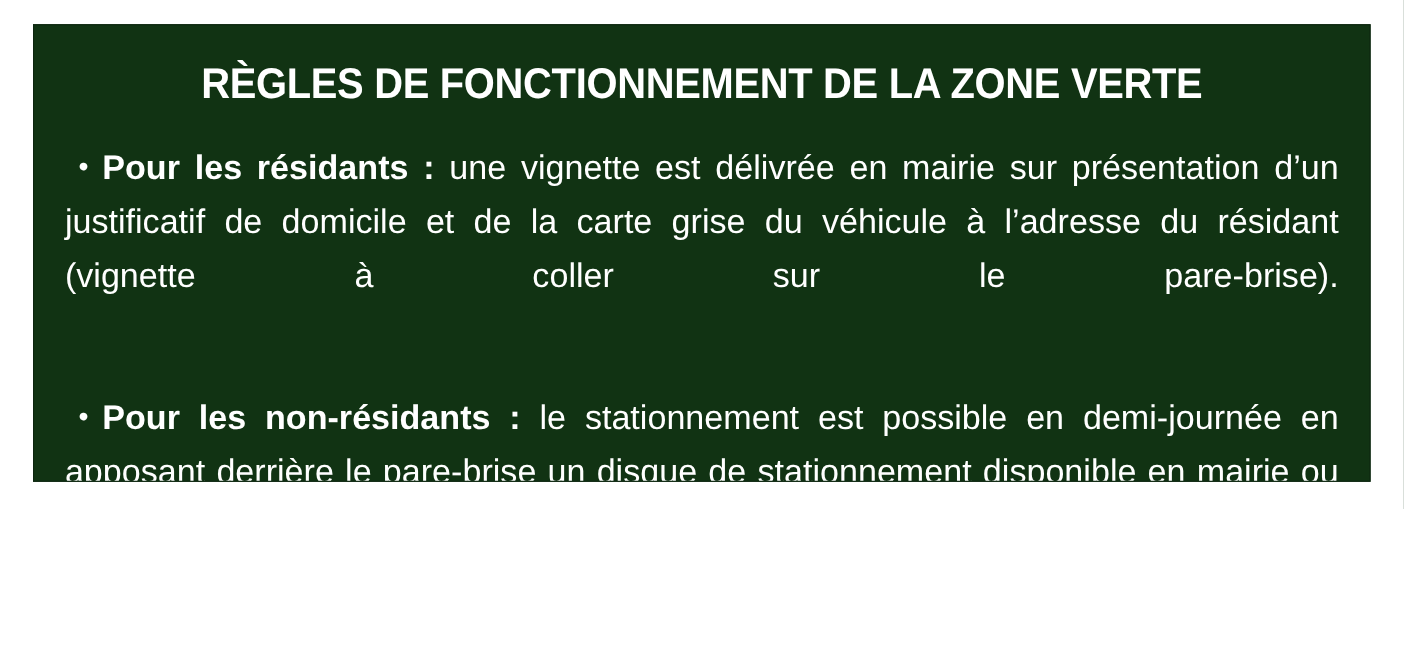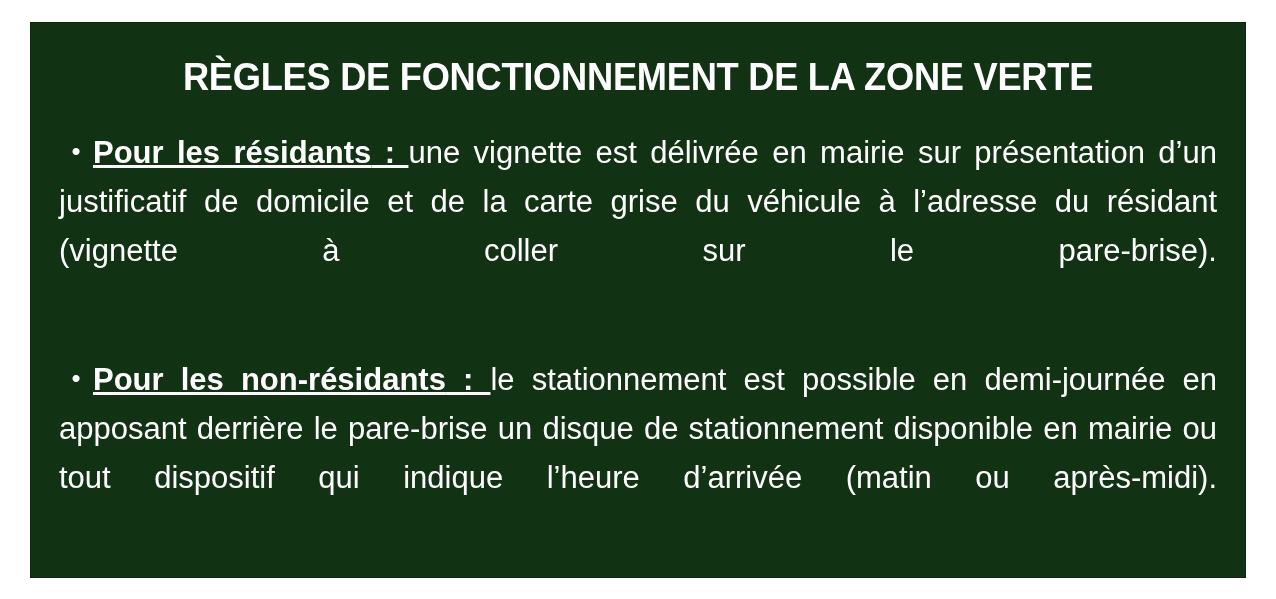--- a/index.html
+++ b/index.html
@@ -12,21 +12,21 @@
     height: 599px;
     font-family: "Liberation Sans", sans-serif;
     overflow: hidden;
   }
 
   .panel {
     position: absolute;
     left: 30px;
     top: 22px;
     width: 1216px;
-    height: 556px;
+    height: 416px;
     background: #113313;
     box-sizing: border-box;
     border: 1px solid #0d250f;
     overflow: hidden;
   }
 
   .panel-title {
     color: #ffffff;
     text-align: center;
     font-weight: bold;
@@ -63,21 +63,20 @@
     width: 34px;
     text-align: center;
     font-size: 26px;
     vertical-align: middle;
     position: relative;
     top: -3px;
   }
 
   .rule .lead {
     font-weight: bold;
-    text-decoration: underline;
   }
 
   .rule .body {
     font-weight: normal;
   }
 
   
   .rule:after {
     content: "";
     display: inline-block;

